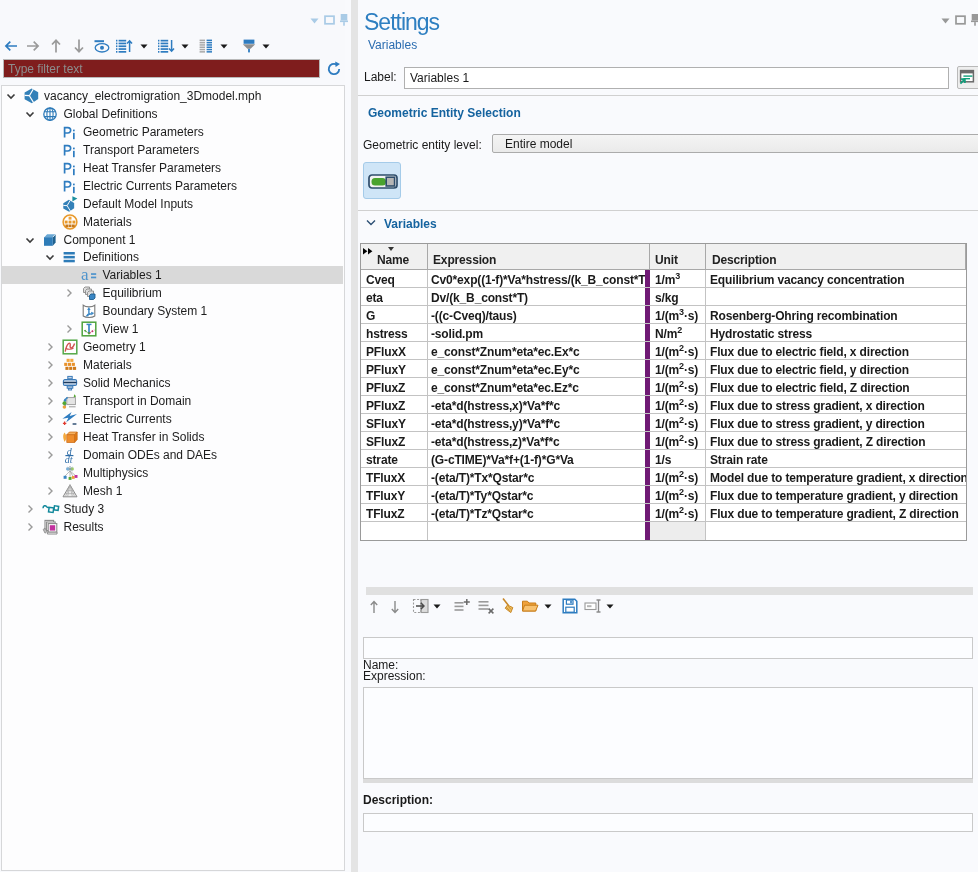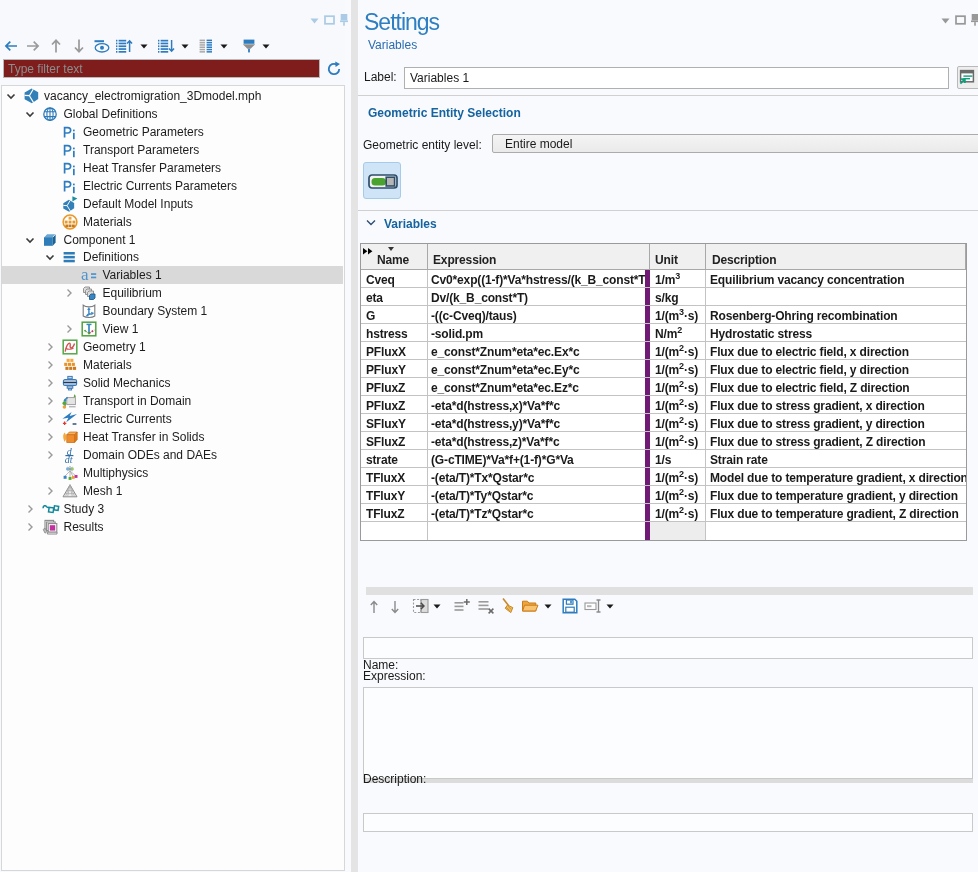--- a/index.html
+++ b/index.html
@@ -801,15 +801,15 @@
         <svg width="8" height="5" viewBox="0 0 8 5">
           <path d="M0.5 0.5 L7.5 0.5 L4 4.5 Z" fill="#1a1a1a"></path>
         </svg>
       </span>
     </div>
   <div class="lab" style="left:5px; top:620px;margin-top:38px;">Name:</div>
   <div class="inp" style="left:5px; top:637px; width:610px; height:22px;"></div>
   <div class="lab" style="left:5px; top:669px;">Expression:</div>
   <div class="inp" style="left:5px; top:687px; width:610px; height:92px;"></div>
   <div class="abs" style="left:5px; top:779px; width:610px; height:4px; background:#dcdcdc;"></div>
-  <div class="lab" style="left:5px; top:772px;">Description:</div>
+  <div class="lab" style="left:5px; top:793px;font-weight:bold;">Description:</div>
   <div class="inp" style="left:5px; top:813px; width:610px; height:19px;"></div>
 </div>
 
 </body></html>

